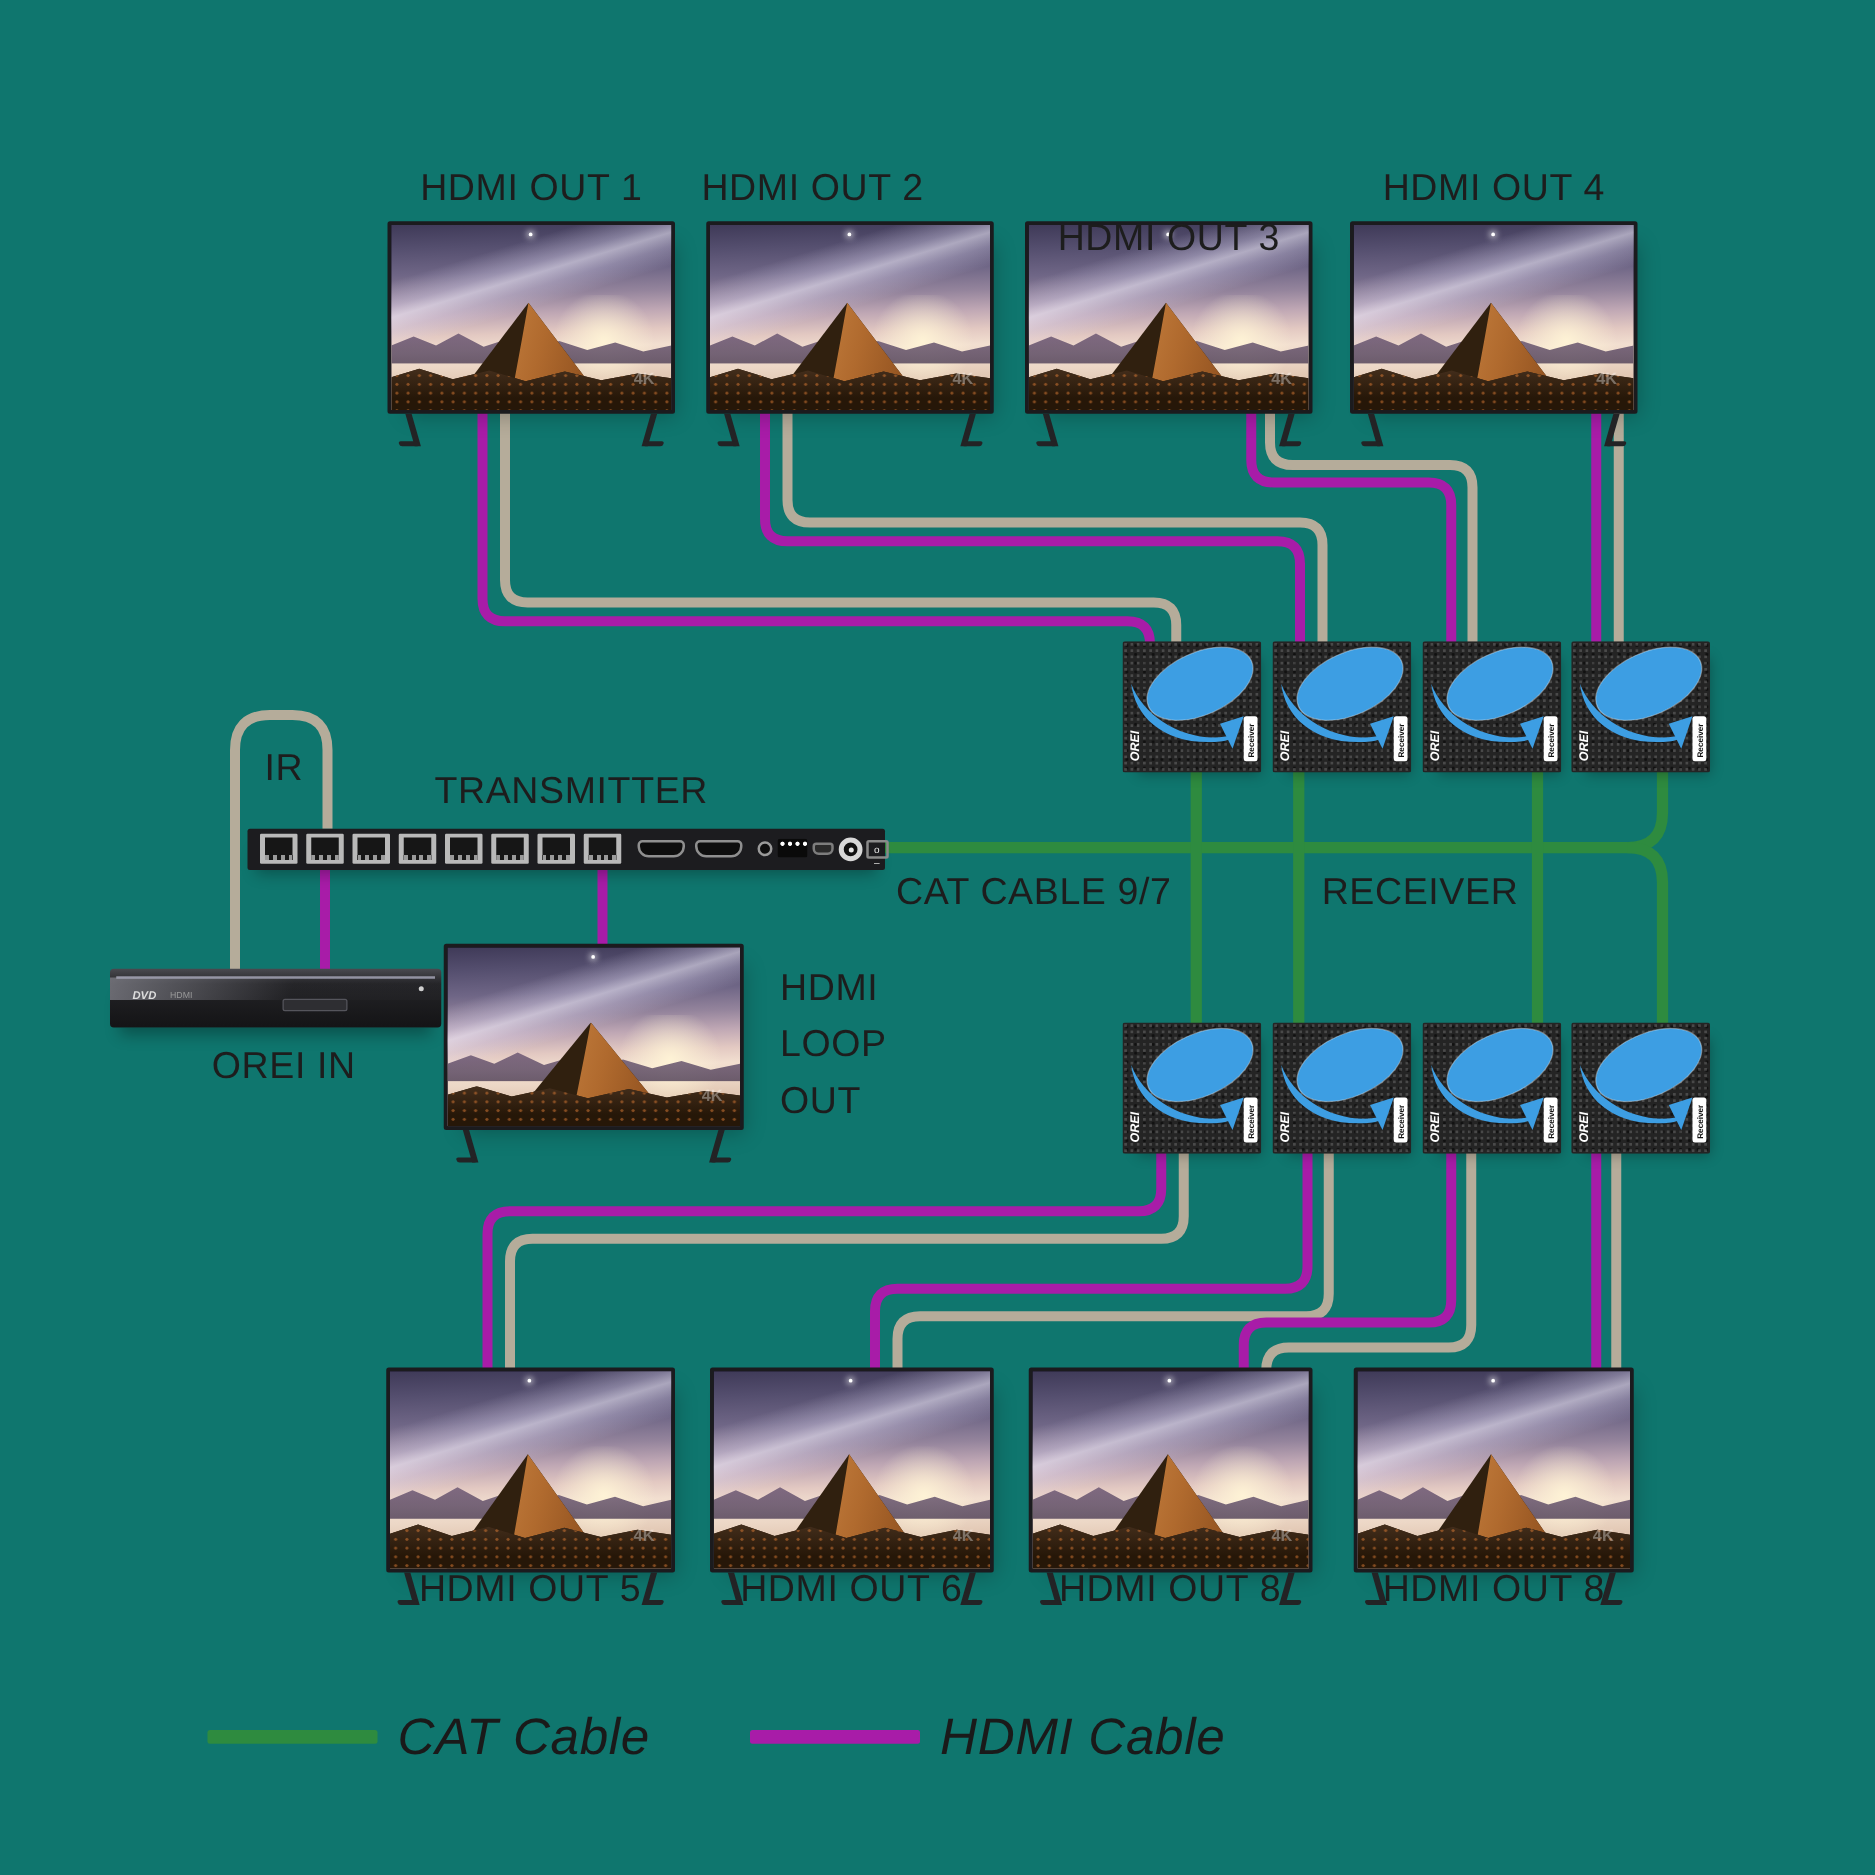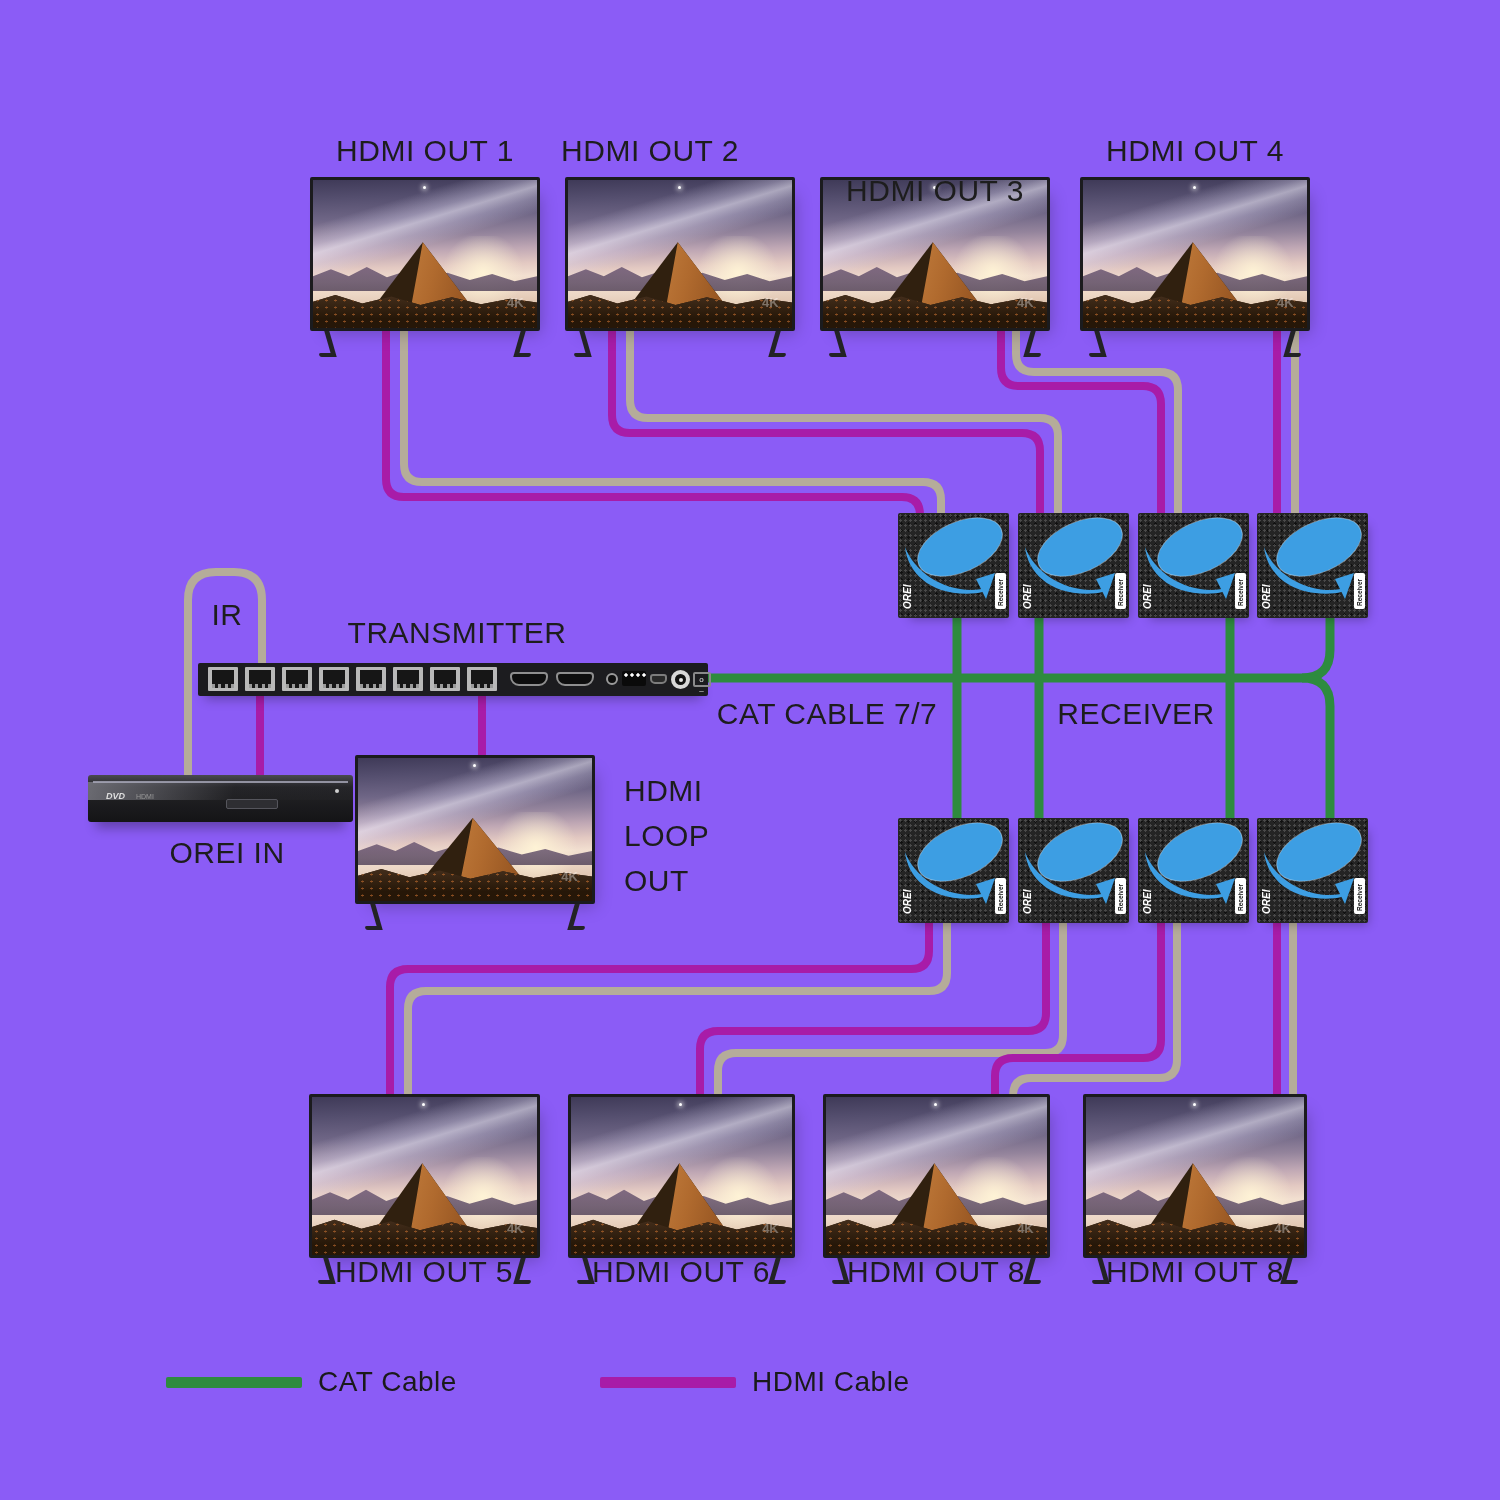--- a/index.html
+++ b/index.html
@@ -1,16 +1,16 @@
 <!DOCTYPE html>
 <html style="--c-cat: #2e8b3f; --c-hdmi: #a81ca8; --c-ir: #b5ac9a;"><head>
 <meta charset="utf-8">
 <style>
   html,body{margin:0;padding:0;background:#fff;}
-  .stage{position:relative;width:1500px;height:1500px;background:#8b5cf6;overflow:hidden;
+  .stage{position:relative;width:1500px;height:1500px;background:#0f766e;overflow:hidden;
          font-family:"Liberation Sans",sans-serif;color:#1d1d1d;}
   svg.cables{position:absolute;left:0;top:0;z-index:1;}
   svg.cables path{fill:none;stroke-linecap:butt;}
   .c-ir{stroke:var(--c-ir);stroke-width:8px;}
   .c-hdmi{stroke:var(--c-hdmi);stroke-width:8px;}
   .c-cat{stroke:var(--c-cat);stroke-width:9px;}
 
   .lbl{position:absolute;z-index:5;transform:translateX(-50%);font-size:30px;letter-spacing:.5px;
        color:#1d1d1d;white-space:nowrap;}
   .lbl.left{transform:none;}
@@ -101,21 +101,21 @@
   .dvd .logosub{position:absolute;left:48px;top:18px;font-size:7px;color:#999;}
   .dvd .tray{position:absolute;left:52%;top:24px;width:50px;height:8px;background:#2e2e32;
       border:1px solid #55555c;border-radius:2px;}
   .dvd .dot{position:absolute;right:14px;top:14px;width:4px;height:4px;border-radius:50%;
       background:#cfcfcf;}
 
   
   .lg{position:absolute;z-index:5;display:flex;align-items:center;gap:16px;}
   .lg .swatch{width:136px;height:11px;border-radius:2px;}
   .sw-cat{background:var(--c-cat);} .sw-hdmi{background:var(--c-hdmi);} .sw-ir{background:var(--c-ir);}
-  .lg .txt{font-size:28px;color:#1a1a1a;letter-spacing:.5px;}
+  .lg .txt{font-size:41px;color:#1a1a1a;letter-spacing:.5px;font-style:italic;}
 </style>
 </head>
 <body>
 
 <div class="stage">
 
   <svg class="cables" width="1500" height="1500" viewBox="0 0 1500 1500">
 
     <path class="c-ir" d="M188,779 V600 Q188,572 216,572 H234 Q262,572 262,600 V663"></path>
     <path class="c-ir" d="M404,325 V464 Q404,482 422,482 H923 Q941,482 941,500 V518"></path>
@@ -351,21 +351,21 @@
     <div class="ground"></div>
     <div class="wm">4K</div>
   </div>
   <div class="leg l"></div>
   <div class="leg r"></div>
 </div>
   <div class="lbl left pre" style="left:624px;top:768px;">HDMI
 LOOP
 OUT</div>
 
-  <div class="lbl" style="left:827px;top:697px;">CAT CABLE 7/7</div>
+  <div class="lbl" style="left:827px;top:697px;">CAT CABLE 9/7</div>
   <div class="lbl" style="left:1136px;top:697px;">RECEIVER</div>
 
   <div class="tv" style="left:309px;top:1094px;width:231px;height:190px;">
   <div class="scr">
     <div class="sky"></div>
     <div class="mw"></div>
     <div class="star"></div>
     <div class="sun"></div>
     <div class="ridge"></div>
     <div class="peakD"></div>

